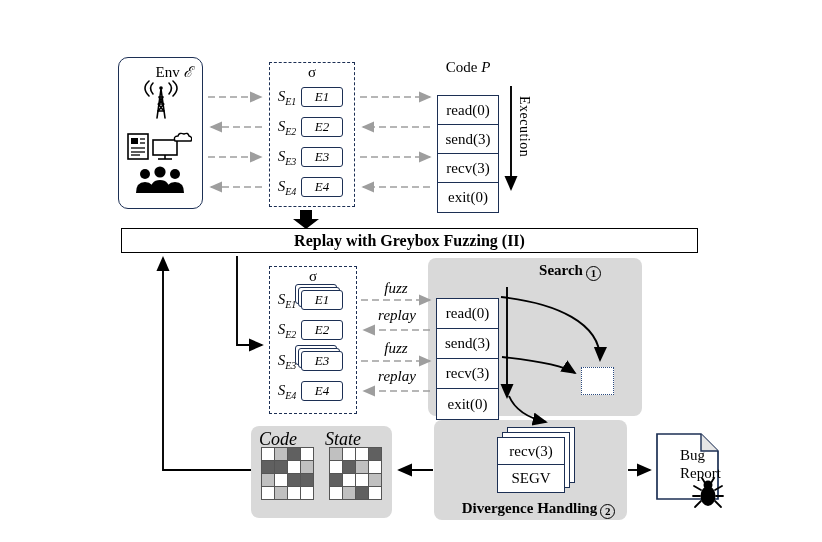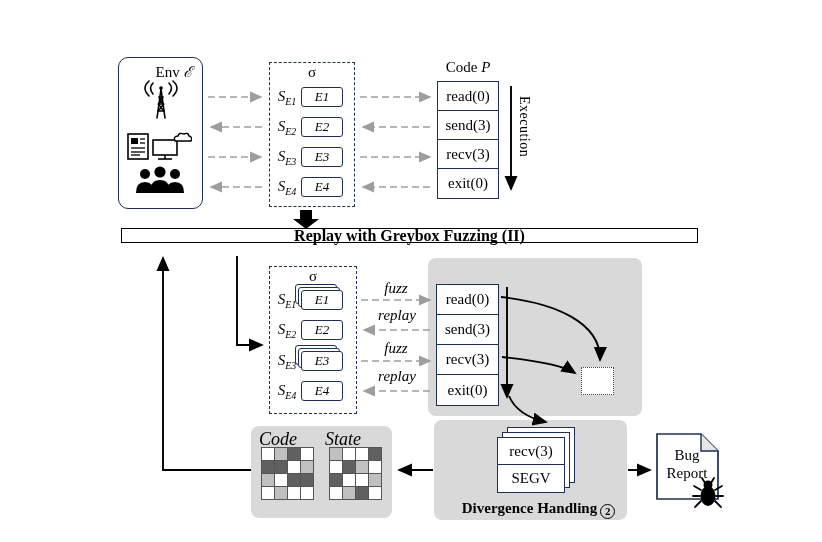--- a/index.html
+++ b/index.html
@@ -30,31 +30,31 @@
     border-radius:3px; background:#fff; display:flex; align-items:center;
     justify-content:center; font-size:13px; font-style:italic; }
   .stackwrap { position:relative; width:42px; height:20px; }
   .stackwrap .back { position:absolute; width:42px; height:20px;
     border:1.4px solid #1c2f54; border-radius:3px; background:#fff; }
   .stackwrap .b2 { left:-6px; top:-6px; }
   .stackwrap .b1 { left:-3px; top:-3px; }
   .stackwrap .ev-box { position:absolute; left:0; top:0; }
 
   
-  .vtable { position:absolute; border:1.7px solid #1c2f54; background:#fde047; }
+  .vtable { position:absolute; border:1.7px solid #1c2f54; background:#fde047;margin-top:14px; }
   .vtable .cell { display:flex; align-items:center; justify-content:center;
     font-size:15px; border-bottom:1.3px solid #1c2f54; background:#fff; }
   .vtable .cell:last-child { border-bottom:none; }
   .h29 .cell { height:29px; }
   .h30 .cell { height:30px; }
 
   .exec-label { writing-mode:vertical-rl; font-size:14px; letter-spacing:0.5px; }
 
   
-  .replay-bar { left:121px; top:228px; width:577px; height:15px;
+  .replay-bar { left:121px; top:228px; width:577px; height:25px;
     border:1.7px solid #000; background:#fff; display:flex;
     align-items:center; justify-content:center; font-size:16px; font-weight:bold; }
 
   
   .panel { position:absolute; background:#d9d9d9; border-radius:8px; }
   .panel-title { position:absolute; font-size:15px; font-weight:bold; text-align:center; }
   .circ { display:inline-flex; width:15px; height:15px; border:1.3px solid #000;
     border-radius:50%; align-items:center; justify-content:center;
     font-size:11px; font-weight:bold; margin-left:3px; vertical-align:-2px; }
 
@@ -77,21 +77,21 @@
   .grid { position:absolute; display:grid; grid-template-columns:repeat(4,12px);
     grid-auto-rows:12px; gap:1px; background:#555; border:1px solid #555;
     width:max-content; }
   .g0 { background:#ffffff; }
   .g1 { background:#c0c0c0; }
   .g2 { background:#606060; }
   .grid-label { position:absolute; width:56px; text-align:left;
     font-size:18px; font-style:italic; }
 
   
-  .bug-text { position:absolute; width:62px; text-align:center; font-size:15px; line-height:18px; }
+  .bug-text { position:absolute; width:62px; text-align:left; font-size:15px; line-height:18px;margin-left:24px; }
 
   .overlay { position:absolute; left:0; top:0; pointer-events:none; }
   .dash { stroke:#9e9e9e; stroke-width:1.6; stroke-dasharray:7 4; fill:none; }
   .blk { stroke:#000; stroke-width:1.9; fill:none; }
 </style>
 </head>
 <body>
 
 <div class="canvas">
 
@@ -220,20 +220,23 @@
         <span>E4</span>
       </span>
   </div>
 
   <div class="abs ctr it" style="left:374px; top:280px; width:44px; font-size:15px;">fuzz</div>
   <div class="abs ctr it" style="left:371px; top:307px; width:52px; font-size:15px;">replay</div>
   <div class="abs ctr it" style="left:374px; top:340px; width:44px; font-size:15px;">fuzz</div>
   <div class="abs ctr it" style="left:371px; top:368px; width:52px; font-size:15px;">replay</div>
 
   <div class="panel" style="left:428px; top:258px; width:214px; height:158px;"></div>
+  <div class="panel-title" style="left:500px; top:262px; width:140px;">
+    <span>Search</span><span class="circ">1</span>
+  </div>
   <div class="vtable h30" style="left:436px; top:284px; width:63px;">
     <div class="cell">read(0)</div>
     <div class="cell">send(3)</div>
     <div class="cell">recv(3)</div>
     <div class="cell">exit(0)</div>
   </div>
   <div class="abs dotted-box"></div>
 
   <div class="panel" style="left:251px; top:426px; width:141px; height:92px;"></div>
   <div class="grid-label" style="left:259px; top:429px;">Code</div>

